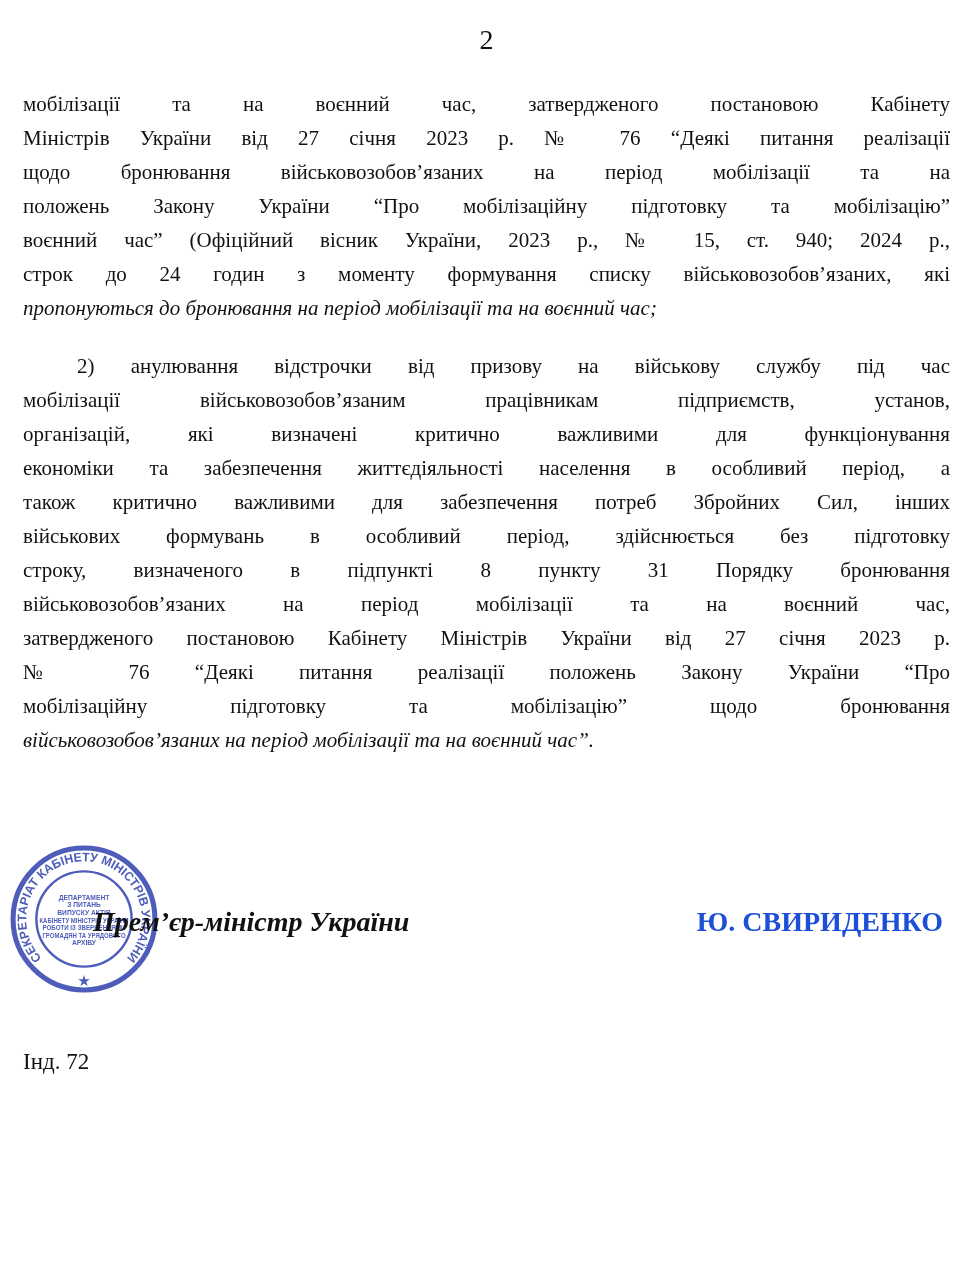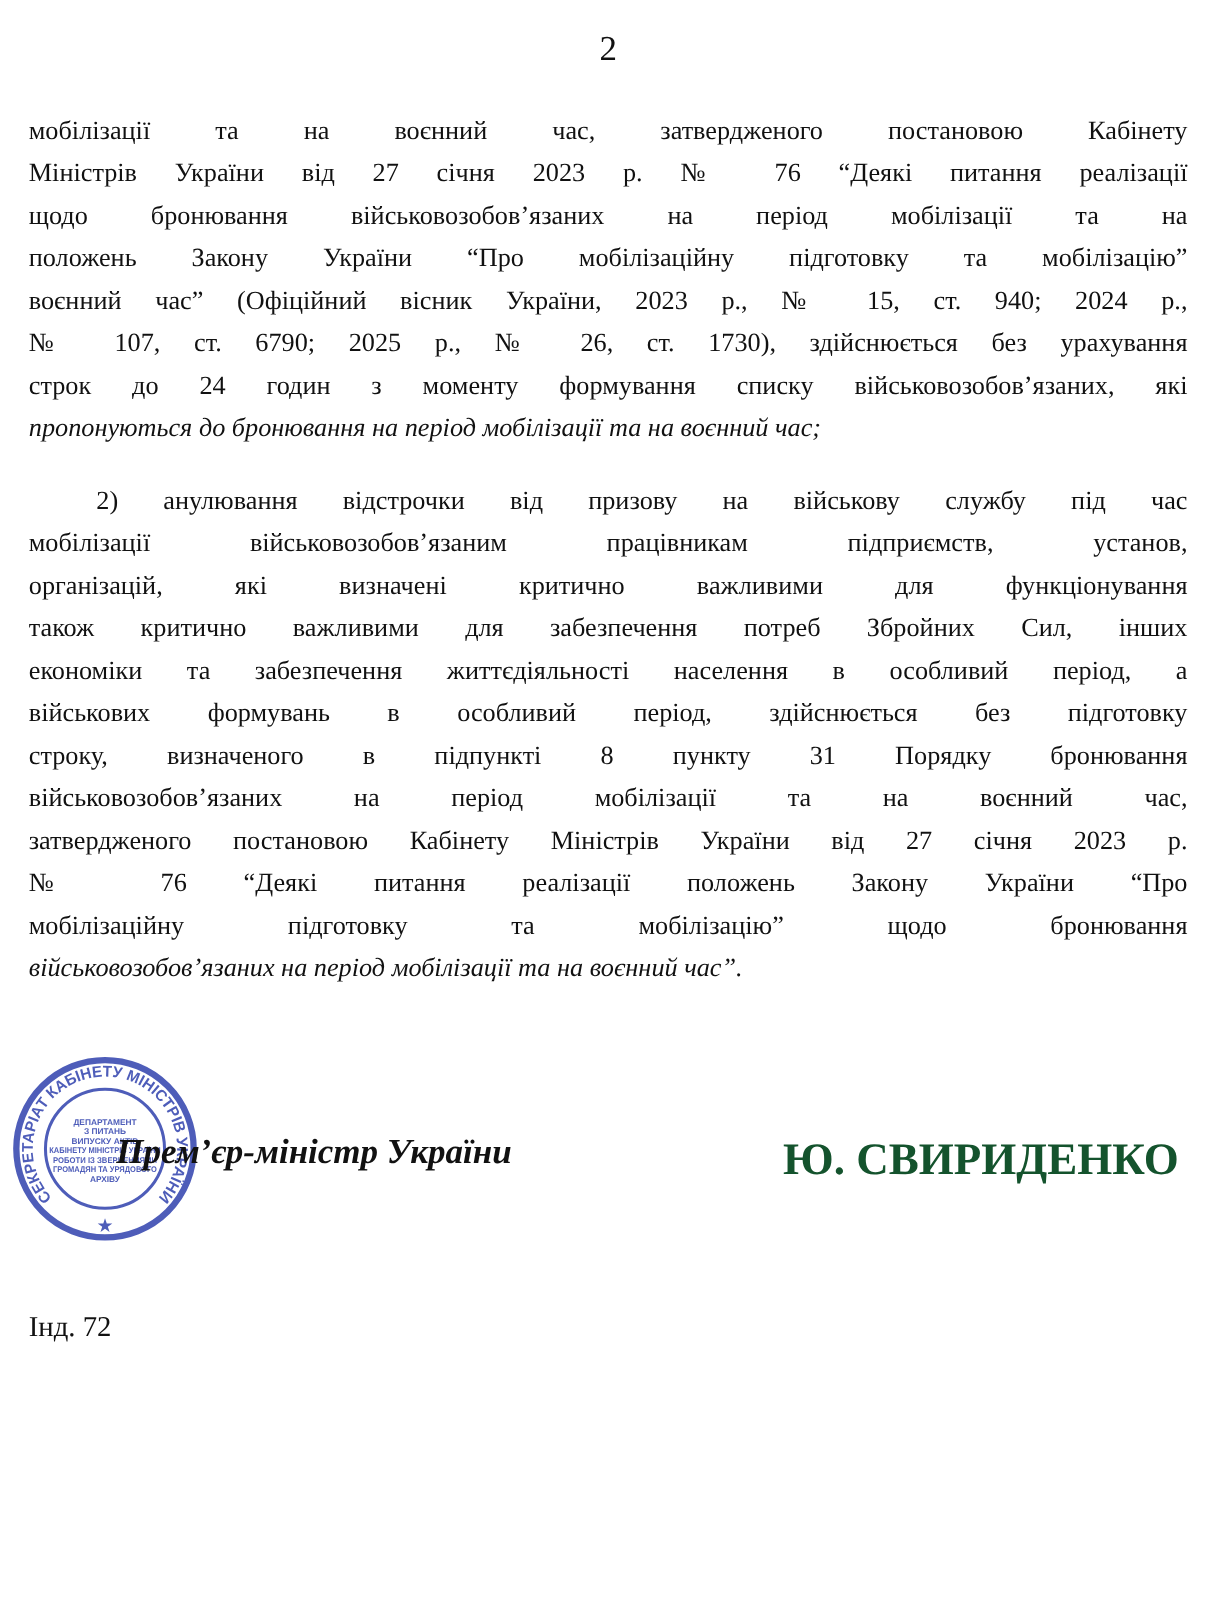--- a/index.html
+++ b/index.html
@@ -62,22 +62,22 @@
     font-size: 28px;
     color: #111111;
     font-style: italic;
   }
   .sig-name {
     position: absolute;
     top: 906px;
     right: 30px;
     z-index: 2;
     font-weight: bold;
-    font-size: 36px;
-    color: #14532d;
+    font-size: 28px;
+    color: #1d4ed8;
   }
   .index-note {
     position: absolute;
     top: 1049px;
     left: 23px;
     font-size: 23px;
   }
   .stamp-ring-text {
     font-family: "Liberation Sans", sans-serif;
     font-weight: bold;
@@ -101,30 +101,29 @@
 
   <div class="page-number">2</div>
 
   <div class="body-text">
     <div class="para">
       <div class="line">мобілізації та на воєнний час, затвердженого постановою Кабінету</div>
       <div class="line">Міністрів України від 27 січня 2023 р. № 76 “Деякі питання реалізації</div>
       <div class="line">щодо бронювання військовозобов’язаних на період мобілізації та на</div>
       <div class="line">положень Закону України “Про мобілізаційну підготовку та мобілізацію”</div>
       <div class="line">воєнний час” (Офіційний вісник України, 2023 р., № 15, ст. 940; 2024 р.,</div>
-      <div class="line">№ 107, ст. 6790; 2025 р., № 26, ст. 1730), здійснюється без урахування</div>
       <div class="line">строк до 24 годин з моменту формування списку військовозобов’язаних, які</div>
       <div class="line last">пропонуються до бронювання на період мобілізації та на воєнний час;</div>
     </div>
     <div class="para para-indent">
       <div class="line">2) анулювання відстрочки від призову на військову службу під час</div>
       <div class="line">мобілізації військовозобов’язаним працівникам підприємств, установ,</div>
       <div class="line">організацій, які визначені критично важливими для функціонування</div>
+      <div class="line">економіки та забезпечення життєдіяльності населення в особливий період, а</div>
       <div class="line">також критично важливими для забезпечення потреб Збройних Сил, інших</div>
-      <div class="line">економіки та забезпечення життєдіяльності населення в особливий період, а</div>
       <div class="line">військових формувань в особливий період, здійснюється без підготовку</div>
       <div class="line">строку, визначеного в підпункті 8 пункту 31 Порядку бронювання</div>
       <div class="line">військовозобов’язаних на період мобілізації та на воєнний час,</div>
       <div class="line">затвердженого постановою Кабінету Міністрів України від 27 січня 2023 р.</div>
       <div class="line">№ 76 “Деякі питання реалізації положень Закону України “Про</div>
       <div class="line">мобілізаційну підготовку та мобілізацію” щодо бронювання</div>
       <div class="line last">військовозобов’язаних на період мобілізації та на воєнний час”.</div>
     </div>
   </div>
 

